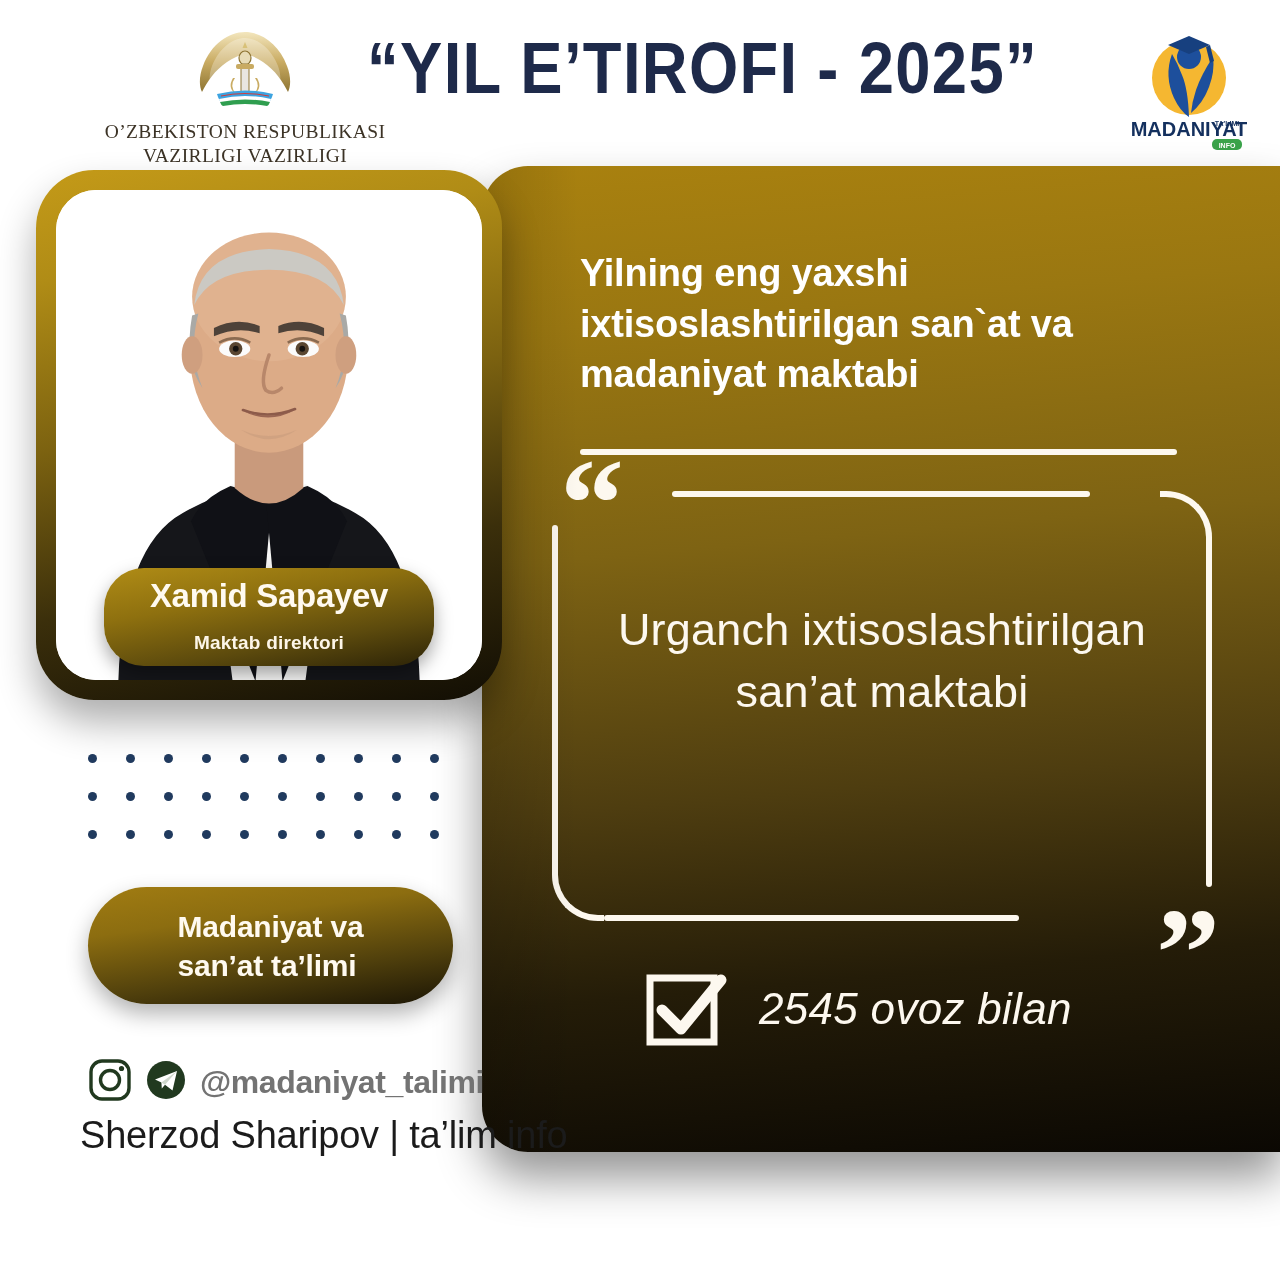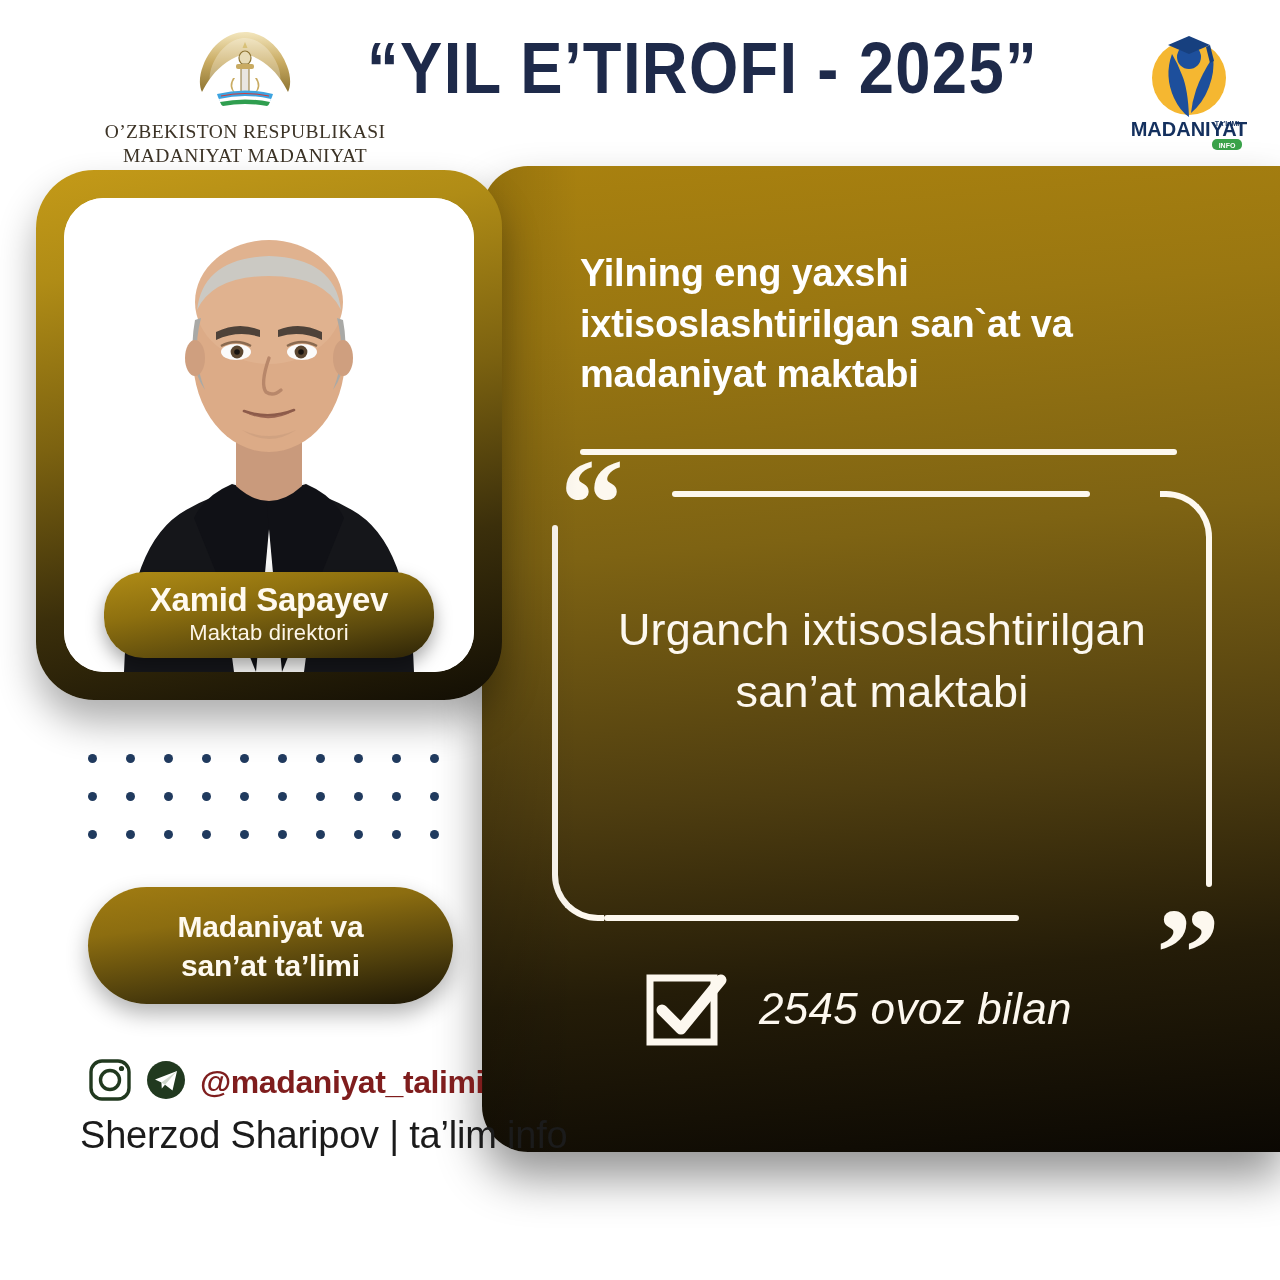--- a/index.html
+++ b/index.html
@@ -109,66 +109,65 @@
   .vote-text {
     color:#fdf8ef; font-size:44px; font-style:italic; font-weight:400; letter-spacing:.3px;
   }
 
   
   .person-card {
     position:absolute; left:36px; top:170px; width:466px; height:530px;
     border-radius:58px;
     background:linear-gradient(168deg,#c49a18 0%,#b08c16 18%,#7c6210 45%,#3b2f0b 72%,#120e04 100%);
     box-shadow:0 22px 38px rgba(0,0,0,.32);
-    padding:28px;
+    padding:20px;
   }
   .photo-wrap {
     position:relative; width:100%; height:100%;
     border-radius:40px; background:#ffffff; overflow:hidden;
   }
   .portrait { position:absolute; left:0; top:0; width:100%; height:100%; }
 
   .name-plate {
     position:absolute; left:50%; transform:translateX(-50%);
     bottom:14px; width:330px; padding:10px 0 12px;
     border-radius:40px;
     background:linear-gradient(170deg,#b08c16 0%,#8e700f 35%,#5c4a0d 70%,#2c2307 100%);
     box-shadow:0 8px 18px rgba(0,0,0,.35);
     text-align:center;
   }
   .name-plate .nm {
     color:#fffaf0; font-size:33px; font-weight:800; letter-spacing:-.3px; line-height:1.12;
   }
   .name-plate .role {
-    color:#fdf6e8; font-size:22px; font-weight:400; margin-top:1px; letter-spacing:.2px;
+    color:#fdf6e8; font-size:19px; font-weight:700; margin-top:17px; letter-spacing:.2px;
   }
 
   
   .dot-grid {
     position:absolute; left:88px; top:754px;
     display:grid; grid-template-columns:repeat(10,38px); grid-auto-rows:38px;
   }
   .dot { width:9px; height:9px; border-radius:50%; background:#203a5e; }
 
   
   .pill {
     position:absolute; left:88px; top:887px; width:365px; height:117px;
     border-radius:60px;
     background:linear-gradient(172deg,#a17c12 0%,#8c6d10 30%,#4f3f0c 68%,#1b1505 100%);
     box-shadow:0 10px 22px rgba(0,0,0,.3);
     display:flex; align-items:center; justify-content:center;
-    text-align:center;
   }
   .pill span {
     color:#fffaf0; font-size:30px; font-weight:800; line-height:1.3; letter-spacing:-.2px;
   }
 
   
   .socials { position:absolute; left:88px; top:1058px; display:flex; align-items:center; gap:12px; }
-  .handle { color:#7f1d1d; font-size:32px; font-weight:800; letter-spacing:-.4px; }
+  .handle { color:#737373; font-size:32px; font-weight:800; letter-spacing:-.4px; }
   .credit { position:absolute; left:80px; top:1114px; color:#1b1b1b; font-size:38px; font-weight:400; letter-spacing:-.2px; }
 </style>
 </head>
 <body>
 
 <div id="stage">
 
   <div class="header">
 
     <div class="emblem-block">
@@ -189,21 +188,21 @@
           <rect x="47" y="50" width="18" height="5" rx="2" fill="#c9ab62"></rect>
           <path d="M44 64 q-6 10 3 16 q-7 -8 -1 -16 Z" fill="#c9ab62"></path>
           <path d="M68 64 q6 10 -3 16 q7 -8 1 -16 Z" fill="#c9ab62"></path>
           <path d="M28 80 q28 -7 56 0 q-2 7 -5 9 q-23 -6 -46 0 q-3 -2 -5 -9 Z" fill="#3da3e0"></path>
           <path d="M30 85 q26 -6 52 0 q-1 3 -2 4 q-24 -5 -48 0 q-1 -1 -2 -4 Z" fill="#ffffff"></path>
           <path d="M31 88 q25 -5 50 0 q-1 3 -3 4 q-22 -4 -44 0 q-2 -1 -3 -4 Z" fill="#2f9e4f"></path>
           <path d="M32 82 q24 -5 48 0" stroke="#d03c3c" stroke-width="1" fill="none"></path>
         </svg>
       </span>
       <div class="ministry-line">O’ZBEKISTON RESPUBLIKASI</div>
-      <div class="ministry-line">MADANIYAT MADANIYAT</div>
+      <div class="ministry-line">VAZIRLIGI VAZIRLIGI</div>
     </div>
 
     <div class="main-title">“YIL E’TIROFI - 2025”</div>
 
     <div class="brand-logo">
       <svg width="122" height="136" viewBox="0 0 122 136" aria-hidden="true">
         <circle cx="61" cy="58" r="37" fill="#f5b731"></circle>
         <path d="M44 34 q-8 22 2 44 q6 13 15 19 q-1 -28 -7 -42 q-4 -11 -10 -21 Z" fill="#1d4f9c"></path>
         <path d="M63 93 q12 -10 18 -26 q6 -16 4 -30 q-12 18 -17 33 q-4 12 -5 23 Z" fill="#1d4f9c"></path>
         <circle cx="61" cy="37" r="12" fill="#1d4f9c"></circle>

